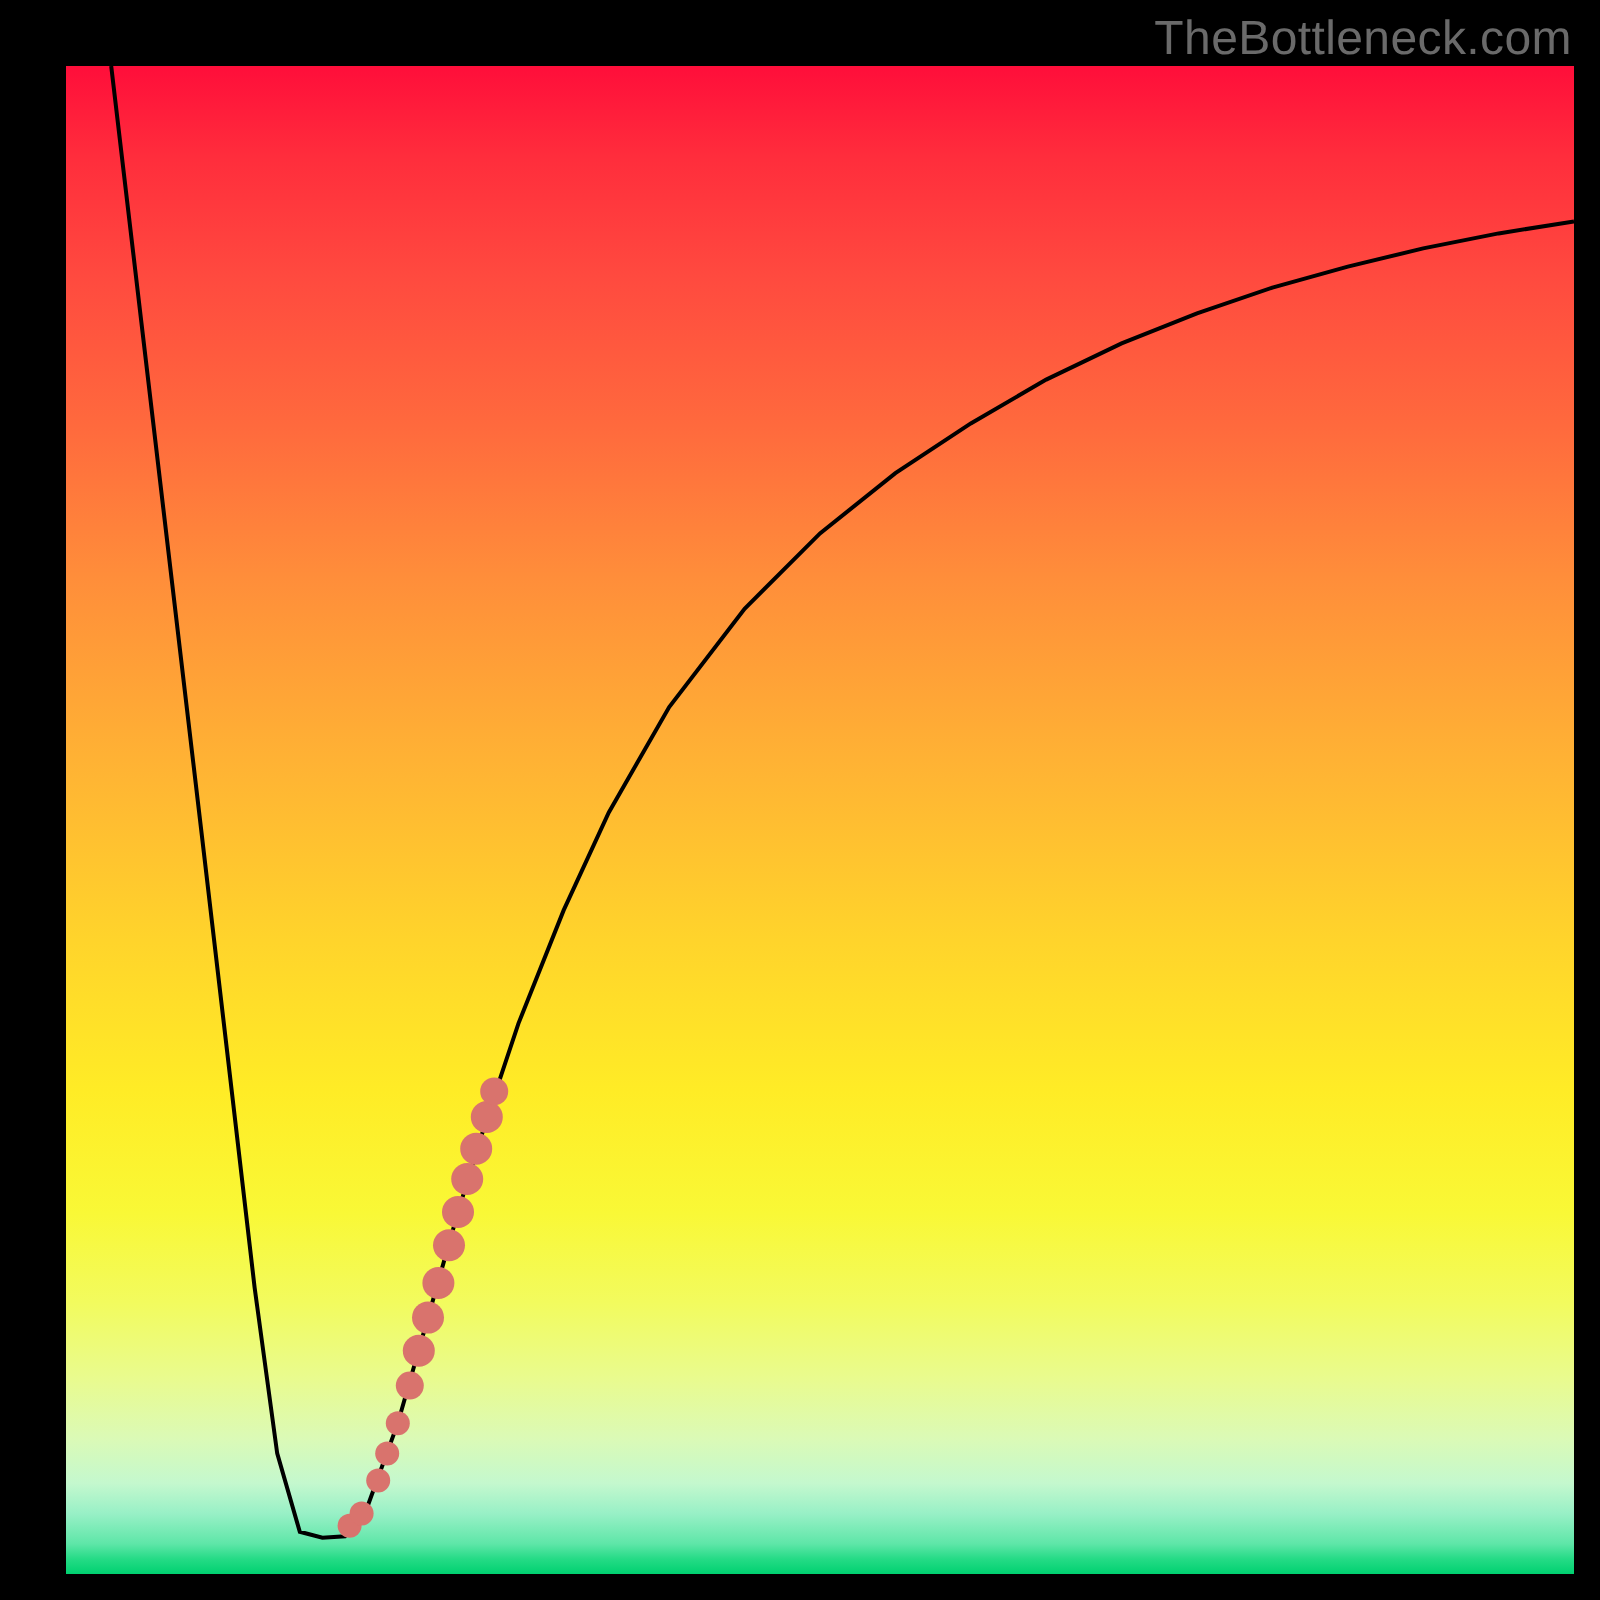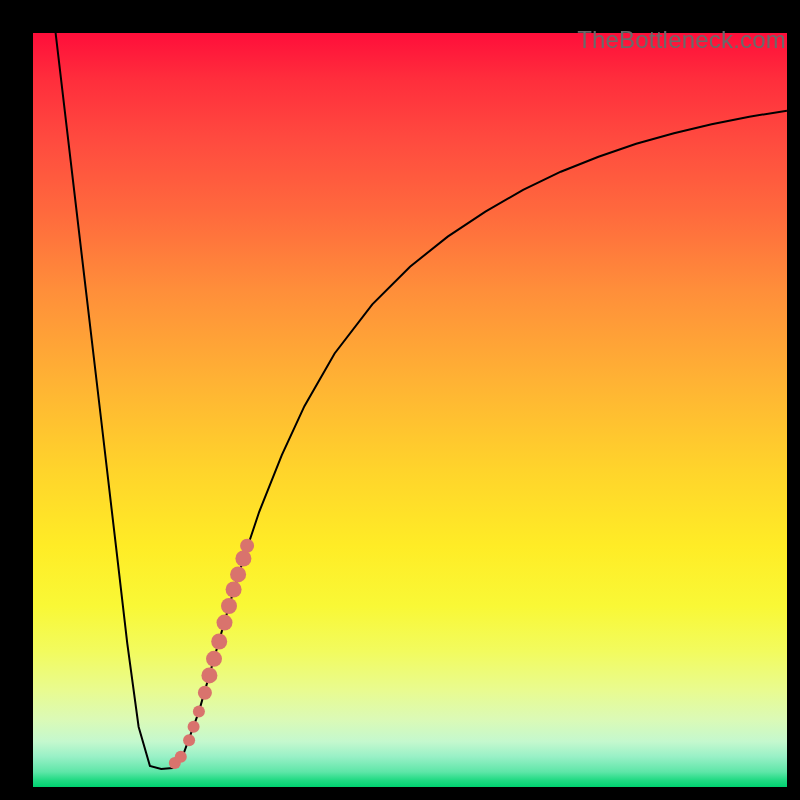--- a/index.html
+++ b/index.html
@@ -44,21 +44,20 @@
       #00d170 100%
     );
   }
   .watermark {
     position: absolute;
     top: 6px;
     right: 14px;
     color: #6a6a6a;
     font-size: 24px;
     letter-spacing: 0.2px;
-    margin-top: 20px;
   }
   svg.curve {
     position: absolute;
     left: 0;
     top: 0;
     width: 754px;
     height: 754px;
   }
   .dot {
     fill: #d9736d;

